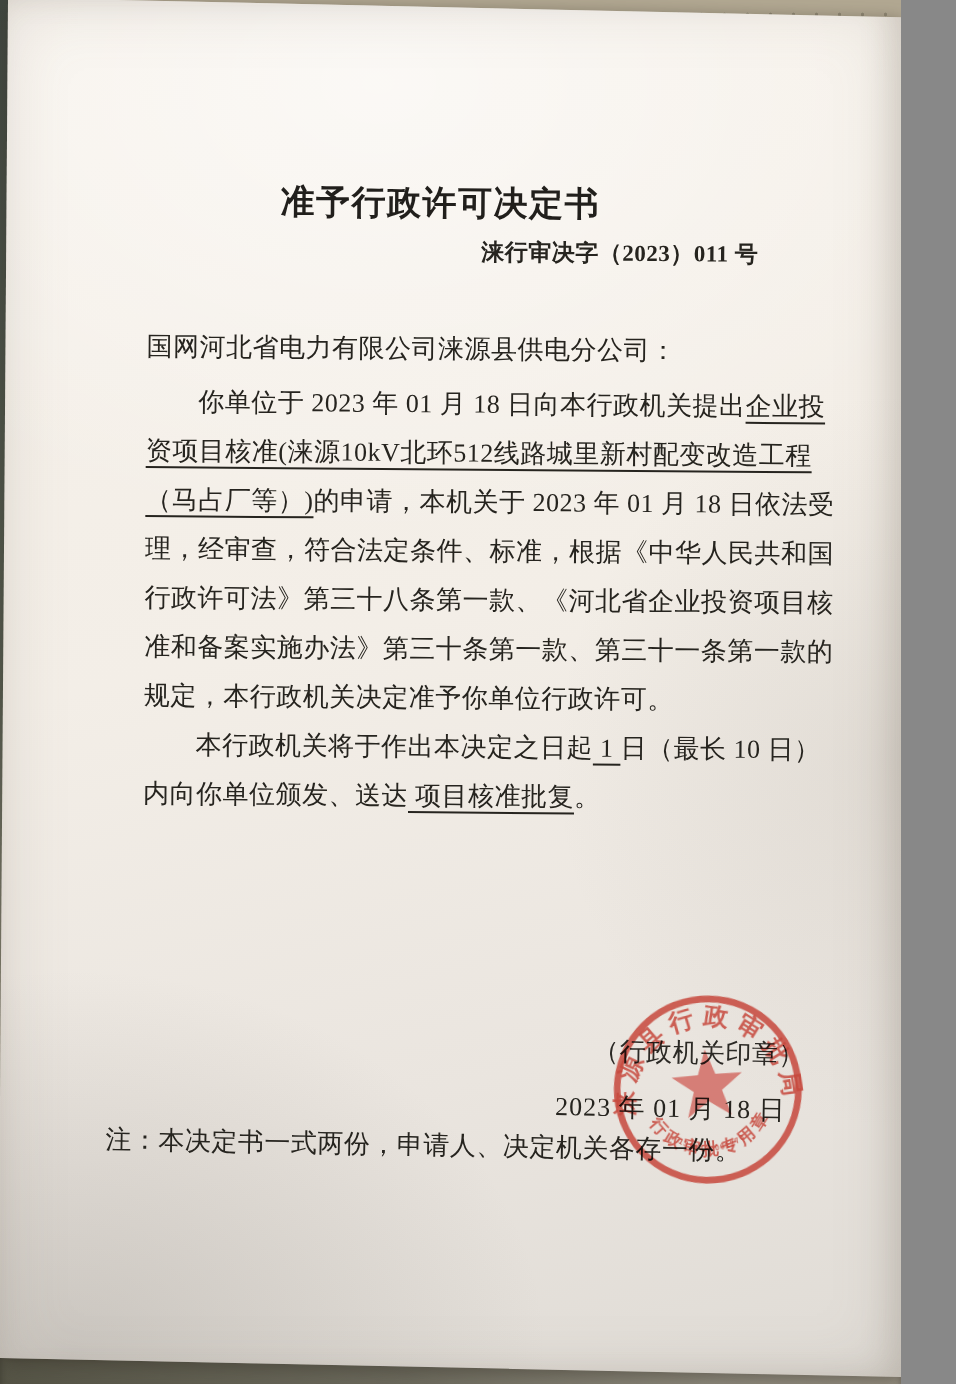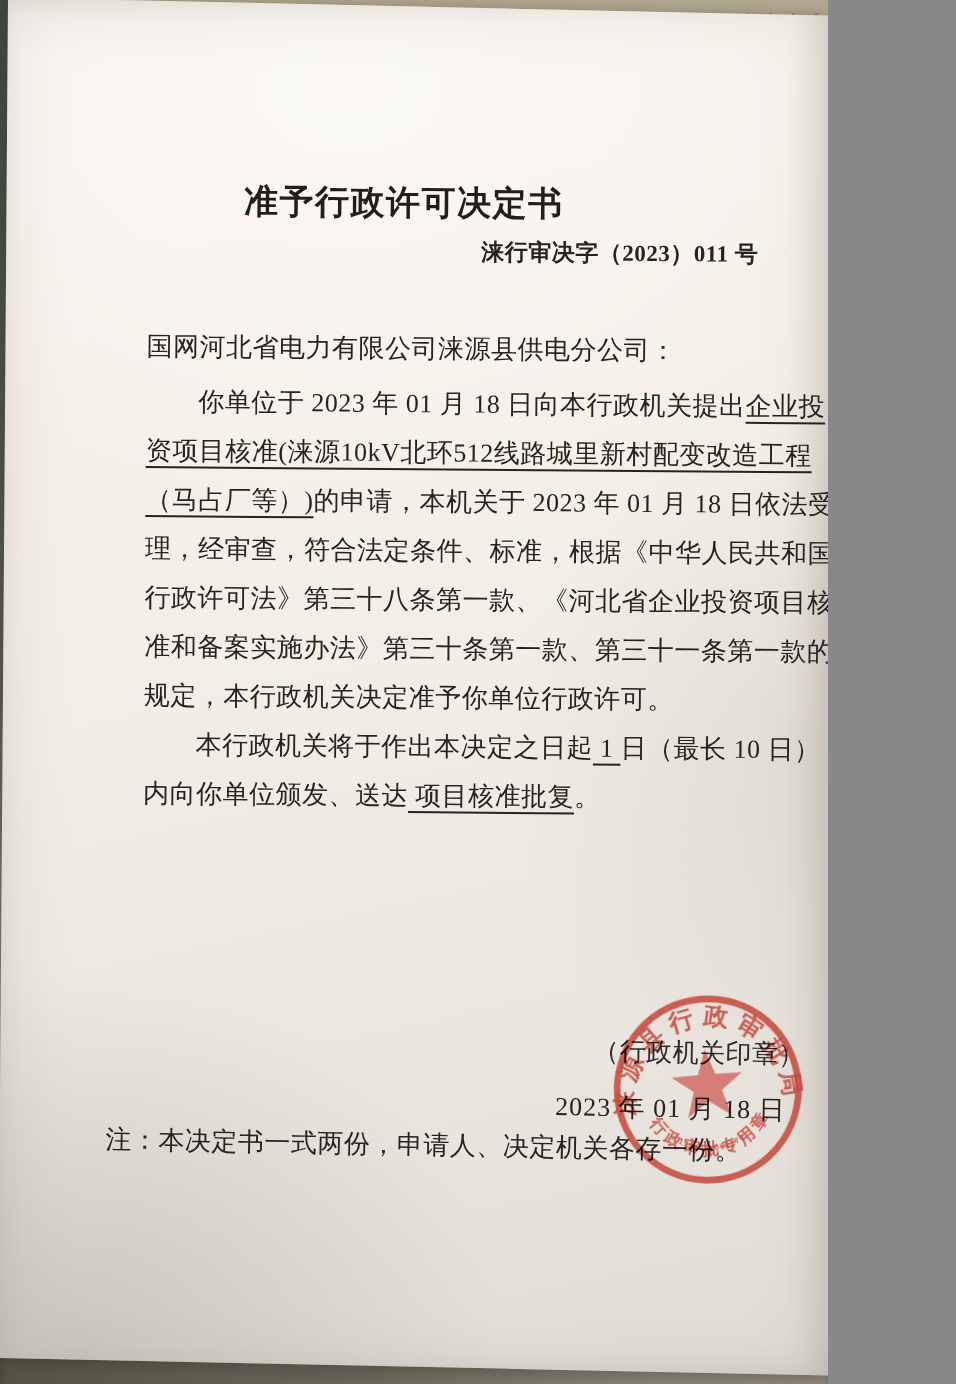--- a/index.html
+++ b/index.html
@@ -1,17 +1,17 @@
 <!DOCTYPE html>
 <html><head>
 <meta charset="utf-8">
 <style>
   html,body{margin:0;padding:0;background:#888;}
   .page{
-    position:relative;width:828px;height:1384px;overflow:hidden;
+    position:relative;width:901px;height:1384px;overflow:hidden;
     font-family:"Liberation Serif","DejaVu Serif",serif;
     text-decoration:underline;
   }
   
   .floor{
     position:absolute;inset:0;background-color:#b2a892;
     background-image:
       radial-gradient(#8f8773 1.2px, transparent 1.8px),
       radial-gradient(#7a7260 1px, transparent 1.6px),
       radial-gradient(#cfc8b5 1.5px, transparent 2.2px),

